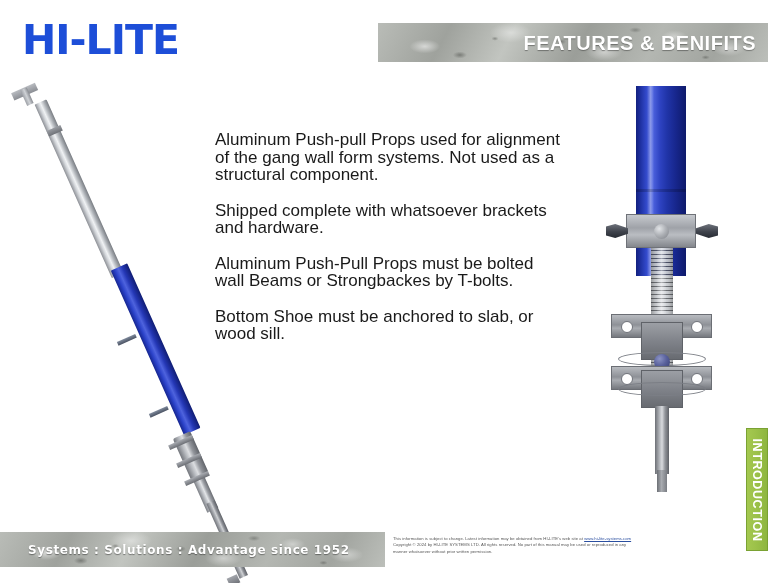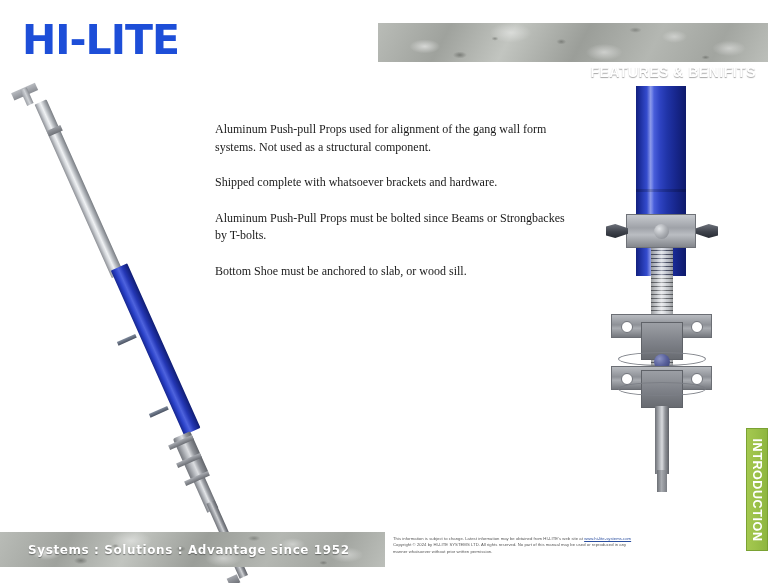--- a/index.html
+++ b/index.html
@@ -56,36 +56,35 @@
     height: 39px;
   }
   #header-banner-title {
     position: absolute;
     right: 12px;
     top: 50%;
     transform: translateY(-50%);
     color: #ffffff;
     font-family: "Liberation Sans", sans-serif;
     font-weight: bold;
-    font-size: 14px;
+    font-size: 20px;
     letter-spacing: .5px;
     white-space: nowrap;
     text-shadow: 0 1px 1px rgba(0,0,0,.35);
-    margin-top: 29px;
   }
 
   
   #body-copy {
     position: absolute;
     left: 215px;
-    top: 121px;
+    top: 131px;
     width: 350px;
     color: #1a1a1a;
-    font-family: Liberation Serif, serif;
-    font-size: 12px;
+    font-family: Liberation Sans, sans-serif;
+    font-size: 17px;
     line-height: 17.5px;
   }
   #body-copy p {
     margin: 0 0 18px 0;
   }
   #body-copy p:last-child { margin-bottom: 0; }
 
   
   #footer-banner {
     position: absolute;
@@ -384,21 +383,21 @@
 
 <div id="logo">HI-LITE</div>
 
 <div id="header-banner" class="concrete">
   <div id="header-banner-title">FEATURES &amp; BENIFITS</div>
 </div>
 
 <div id="body-copy">
   <p>Aluminum Push-pull Props used for alignment of the gang wall form systems. Not used as a structural component.</p>
   <p>Shipped complete with whatsoever brackets and hardware.</p>
-  <p>Aluminum Push-Pull Props must be bolted since Beams or Strongbackes by T-bolts.</p>
+  <p>Aluminum Push-Pull Props must be bolted wall Beams or Strongbackes by T-bolts.</p>
   <p>Bottom Shoe must be anchored to slab, or wood sill.</p>
 </div>
 
 <div id="prop-diagonal">
   <div id="diag-end-plate" class="diag-seg"></div>
   <div id="diag-end-plate-v" class="diag-seg"></div>
   <div id="diag-top-tube" class="diag-seg"></div>
   <div id="diag-collar-1" class="diag-seg"></div>
   <div id="diag-blue-tube" class="diag-seg"></div>
   <div class="blue-band" style="left:116px; top:258px;"></div>

